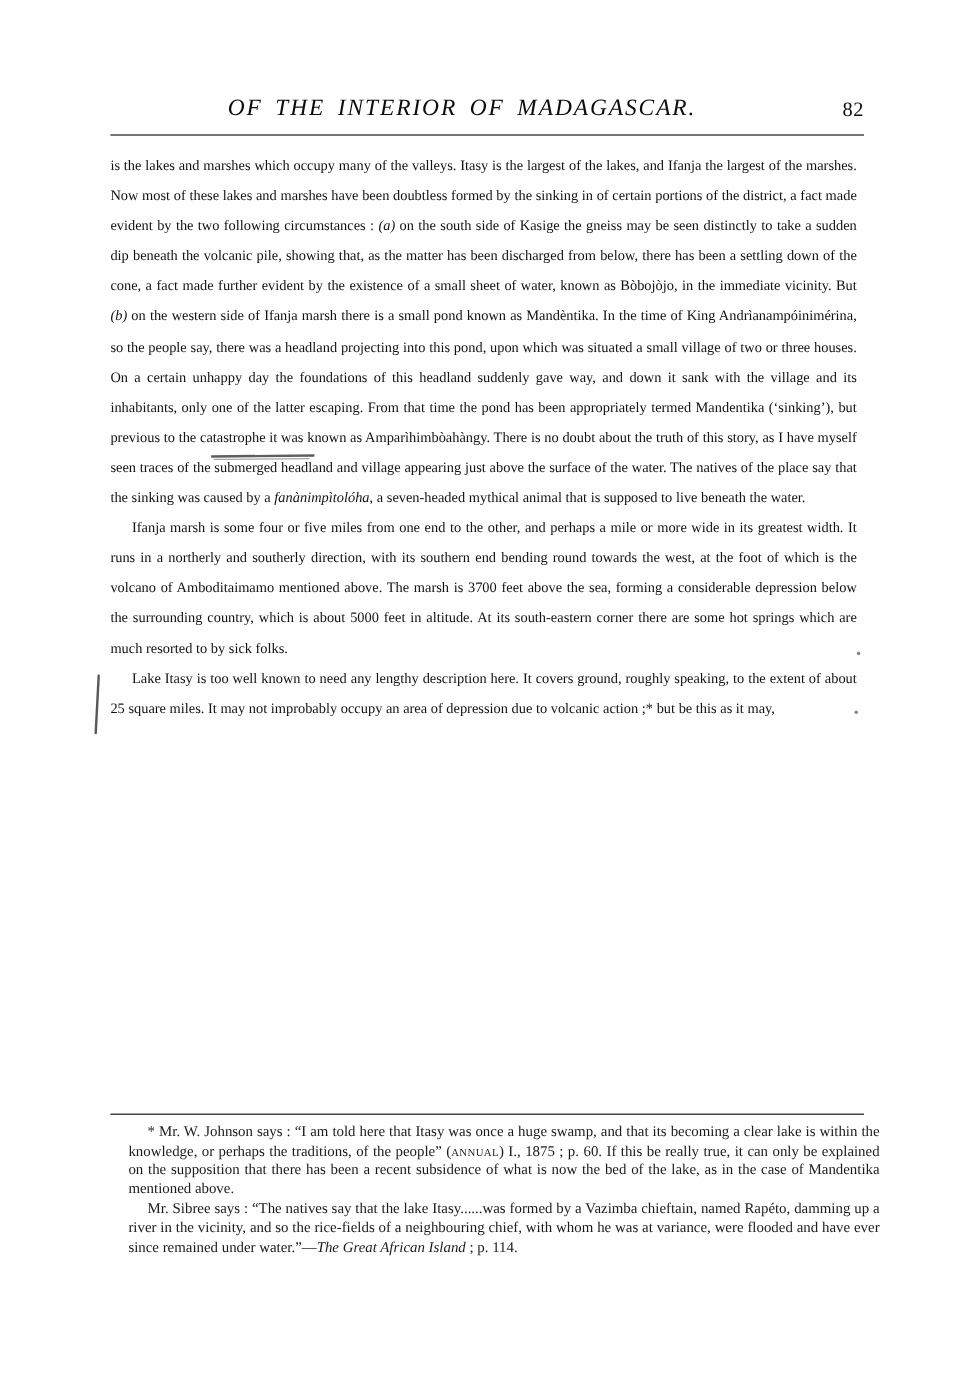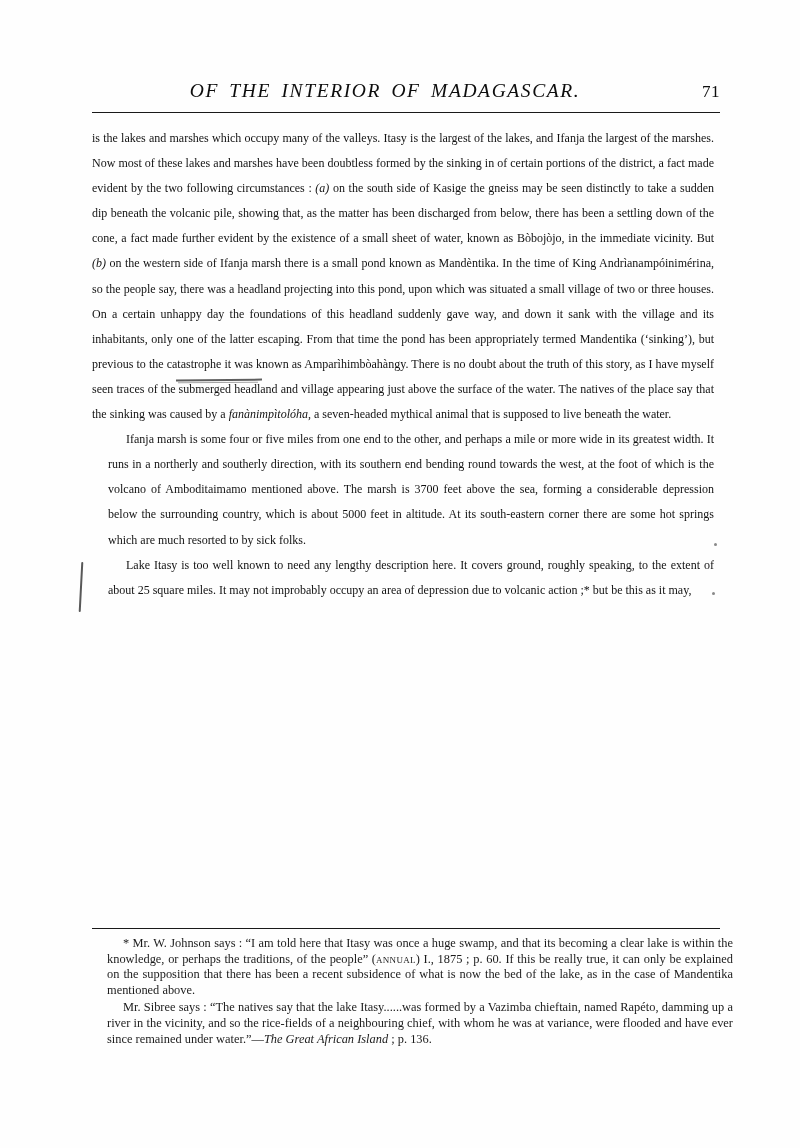--- a/index.html
+++ b/index.html
@@ -74,21 +74,21 @@
   .para {
     margin: 0;
     font-size: 12px;
     line-height: 25.1px;
     text-align: justify;
     text-justify: inter-word;
     color: #121212;
     -webkit-hyphens: none;
     hyphens: none;
   }
-  .para.indent { text-indent: 18px; margin-left: 16px; }
+  .para.indent { text-indent: 18px; }
   .para .it { font-style: italic; }
 
   
   .pencil-underline {
     position: absolute;
     left: 176px;
     top: 379px;
     width: 86px;
     height: 1.6px;
     background: #3a3a3a;
@@ -157,21 +157,21 @@
   .fn-para .it { font-style: italic; margin-top: 12px; }
   .fn-star { font-size: 12.4px; }
 </style>
 </head>
 <body>
 
 <div class="page">
 
   <div class="running-head">
     <div class="head-title">OF THE INTERIOR OF MADAGASCAR.</div>
-    <div class="head-folio">71</div>
+    <div class="head-folio">82</div>
   </div>
   <div class="head-rule"></div>
 
   <div class="body-block">
 
     <p class="para"><span>is the lakes and marshes which occupy many of the valleys. Itasy is the largest of the lakes, and Ifanja the largest of the marshes.  Now most of these lakes and marshes have been doubtless formed by the sinking in of certain portions of the district, a fact made evident by the two following circumstances : </span><span class="it">(a)</span><span> on the south side of Kasige the gneiss may be seen distinctly to take a sudden dip beneath the volcanic pile, showing that, as the matter has been discharged from below, there has been a settling down of the cone, a fact made further evident by the existence of a small sheet of water, known as Bòbojòjo, in the immediate vicinity.  But </span><span class="it">(b)</span><span> on the western side of Ifanja marsh there is a small pond known as Mandèntika.  In the time of King Andrìanampóinimérina, so the people say, there was a headland projecting into this pond, upon which was situated a small village of two or three houses. On a certain unhappy day the foundations of this headland suddenly gave way, and down it sank with the village and its inhabitants, only one of the latter escaping.  From that time the pond has been appropriately termed Mandentika (‘sinking’), but previous to the catastrophe it was known as Amparìhimbòahàngy. There is no doubt about the truth of this story, as I have myself seen traces of the submerged headland and village appearing just above the surface of the water.  The natives of the place say that the sinking was caused by a </span><span class="it">fanànimpìtolóha</span><span>, a seven-headed mythical animal that is supposed to live beneath the water.</span></p>
 
     <p class="para indent"><span>Ifanja marsh is some four or five miles from one end to the other, and perhaps a mile or more wide in its greatest width.  It runs in a northerly and southerly direction, with its southern end bending round towards the west, at the foot of which is the volcano of Amboditaimamo mentioned above.  The marsh is 3700 feet above the sea, forming a considerable depression below the surrounding country, which is about 5000 feet in altitude. At its south-eastern corner there are some hot springs which are much resorted to by sick folks.</span></p>
 
     <p class="para indent"><span>Lake Itasy is too well known to need any lengthy description here.  It covers ground, roughly speaking, to the extent of about 25 square miles.  It may not improbably occupy an area of depression due to volcanic action ;* but be this as it may,</span></p>
@@ -182,17 +182,17 @@
   <div class="pencil-underline second"></div>
   <div class="pencil-margin-bar"></div>
   <div class="pencil-dot d1"></div>
   <div class="pencil-dot d2"></div>
 
   <div class="footnote-rule"></div>
   <div class="footnote-block">
 
     <p class="fn-para indent"><span class="fn-star">*</span><span> Mr. W. Johnson says : “I am told here that Itasy was once a huge swamp, and that its becoming a clear lake is within the knowledge, or perhaps the traditions, of the people” (</span><span class="sc">ANNUAL</span><span>) I., 1875 ; p. 60.   If this be really true, it can only be explained on the supposition that there has been a recent subsidence of what is now the bed of the lake, as in the case of Mandentika mentioned above.</span></p>
 
-    <p class="fn-para indent"><span>Mr. Sibree says : “The natives say that the lake Itasy......was formed by a Vazimba chieftain, named Rapéto, damming up a river in the vicinity, and so the rice-fields of a neighbouring chief, with whom he was at variance, were flooded and have ever since remained under water.”—</span><span class="it">The Great African Island</span><span> ; p. 136.</span></p>
+    <p class="fn-para indent"><span>Mr. Sibree says : “The natives say that the lake Itasy......was formed by a Vazimba chieftain, named Rapéto, damming up a river in the vicinity, and so the rice-fields of a neighbouring chief, with whom he was at variance, were flooded and have ever since remained under water.”—</span><span class="it">The Great African Island</span><span> ; p. 114.</span></p>
 
   </div>
 
 </div>
 
 </body></html>

